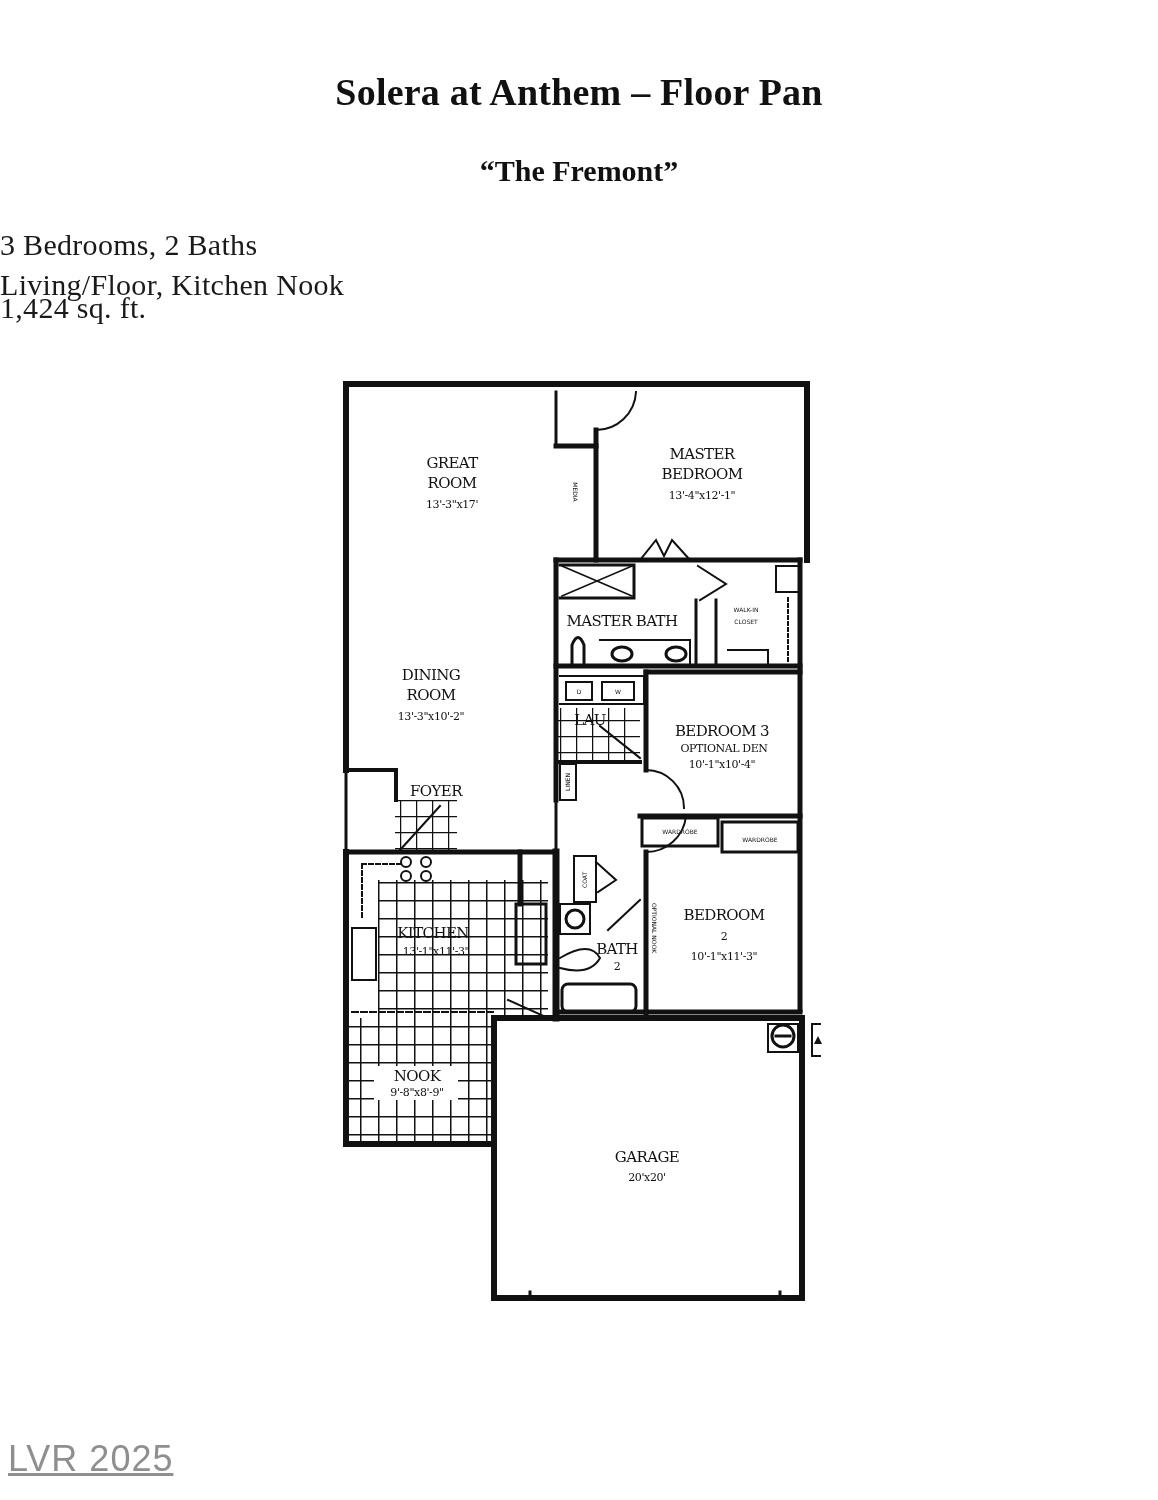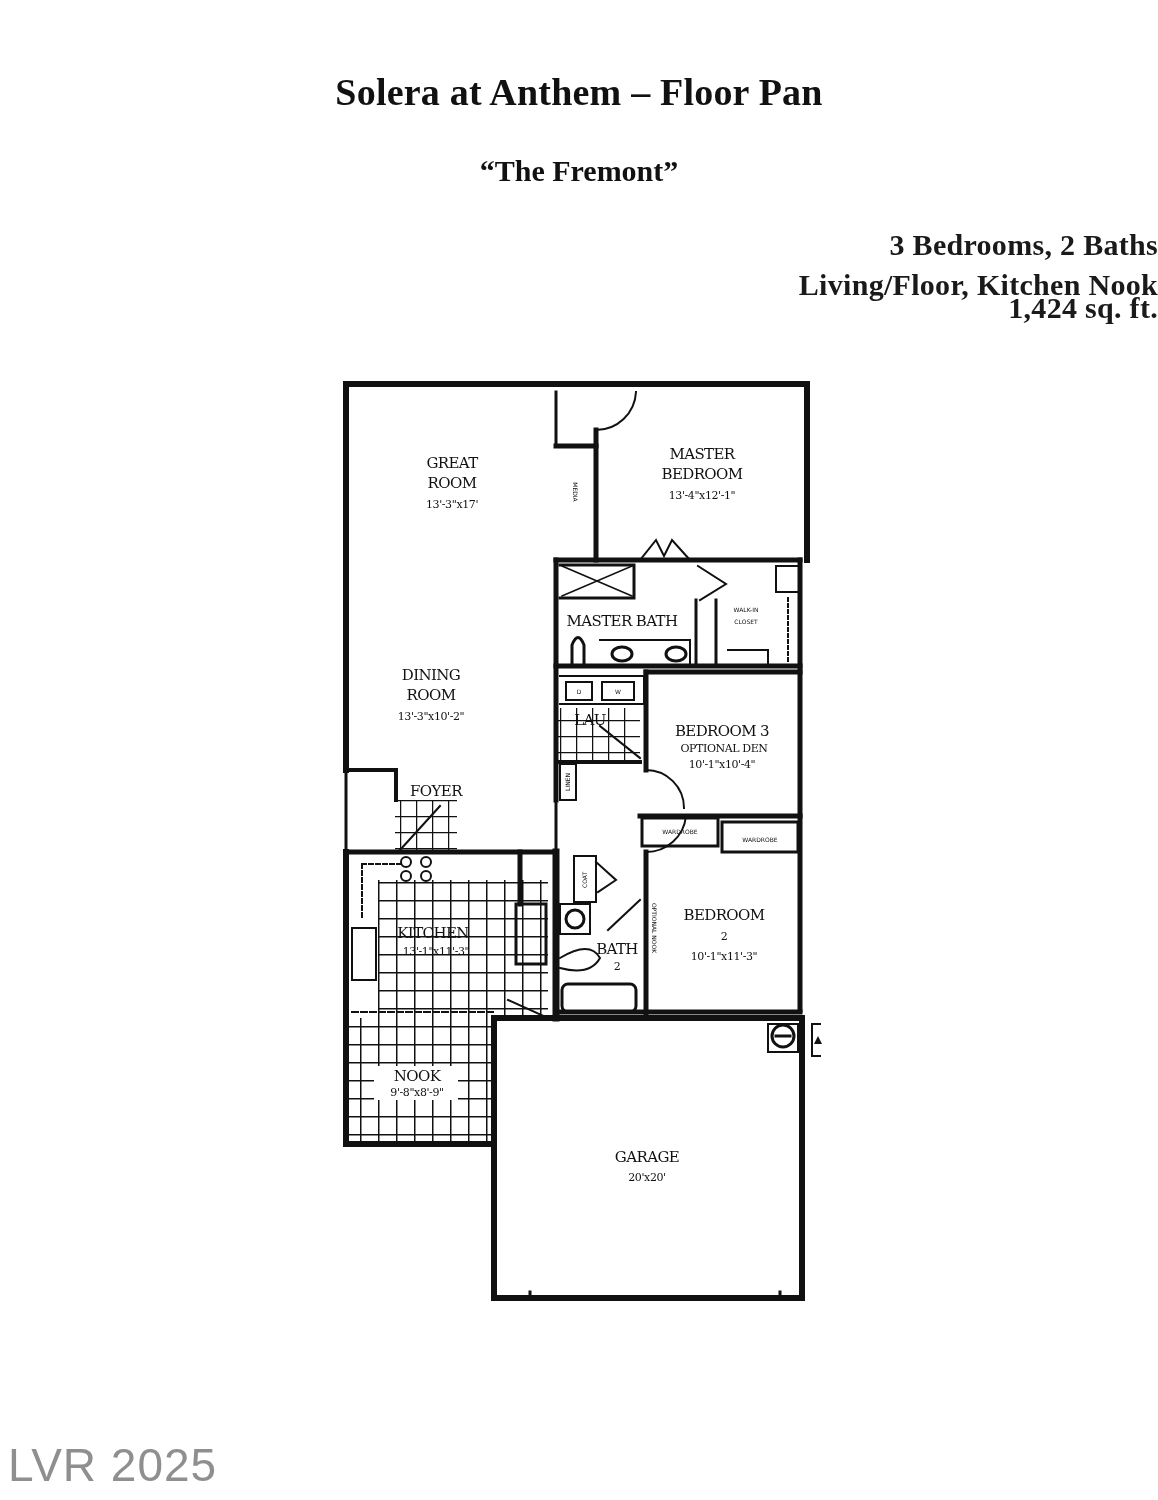--- a/index.html
+++ b/index.html
@@ -1,28 +1,28 @@
 <!DOCTYPE html>
 <html><head>
 <meta charset="utf-8">
 <style>
   html, body { margin:0; padding:0; background:#ffffff; }
   body { width:1158px; height:1500px; position:relative; overflow:hidden; font-family:"Liberation Serif", serif; color:#111; }
   .title { position:absolute; left:0; width:1158px; text-align:center; font-weight:bold; font-family:"Liberation Serif", serif; }
   #t1 { top:70px; font-size:38px; letter-spacing:0.2px; }
   #t2 { top:154px; font-size:30px; }
-  .sub { position:absolute; left:0; width:1158px; text-align:right; font-family:"Liberation Serif", serif; font-size:30px; font-weight:bold; color:#1a1a1a; letter-spacing:0.3px; }
+  .sub { position:absolute; left:0; width:1158px; text-align:left; font-family:"Liberation Serif", serif; font-size:30px; font-weight:normal; color:#1a1a1a; letter-spacing:0.3px; }
   #s1 { top:228px; }
   #s2 { top:268px; }
   #s3 { top:291px; }
   svg#plan { position:absolute; left:0; top:0; }
   .rl { font-family:"DejaVu Serif", serif; font-size:15px; fill:#111; text-anchor:middle; letter-spacing:-0.6px; }
   .rd { font-family:"DejaVu Serif", serif; font-size:11px; fill:#111; text-anchor:middle; letter-spacing:-0.4px; }
   .tiny { font-family:"DejaVu Sans", sans-serif; font-size:6px; fill:#111; text-anchor:middle; }
-  .wm { position:absolute; left:8px; top:1438px; font-family:"Liberation Sans", sans-serif; font-size:46px; color:#8f8f8f; letter-spacing:1px; }
+  .wm { position:absolute; left:8px; top:1438px; font-family:"Liberation Sans", sans-serif; font-size:36px; color:#8f8f8f; letter-spacing:1px;text-decoration:underline; }
 </style>
 </head>
 <body>
 
 <div class="title" id="t1">Solera at Anthem – Floor Pan</div>
 <div class="title" id="t2">“The Fremont”</div>
 <div class="sub" id="s1">3 Bedrooms, 2 Baths</div>
 <div class="sub" id="s2">Living/Floor, Kitchen Nook</div>
 <div class="sub" id="s3">1,424 sq. ft.</div>
 

